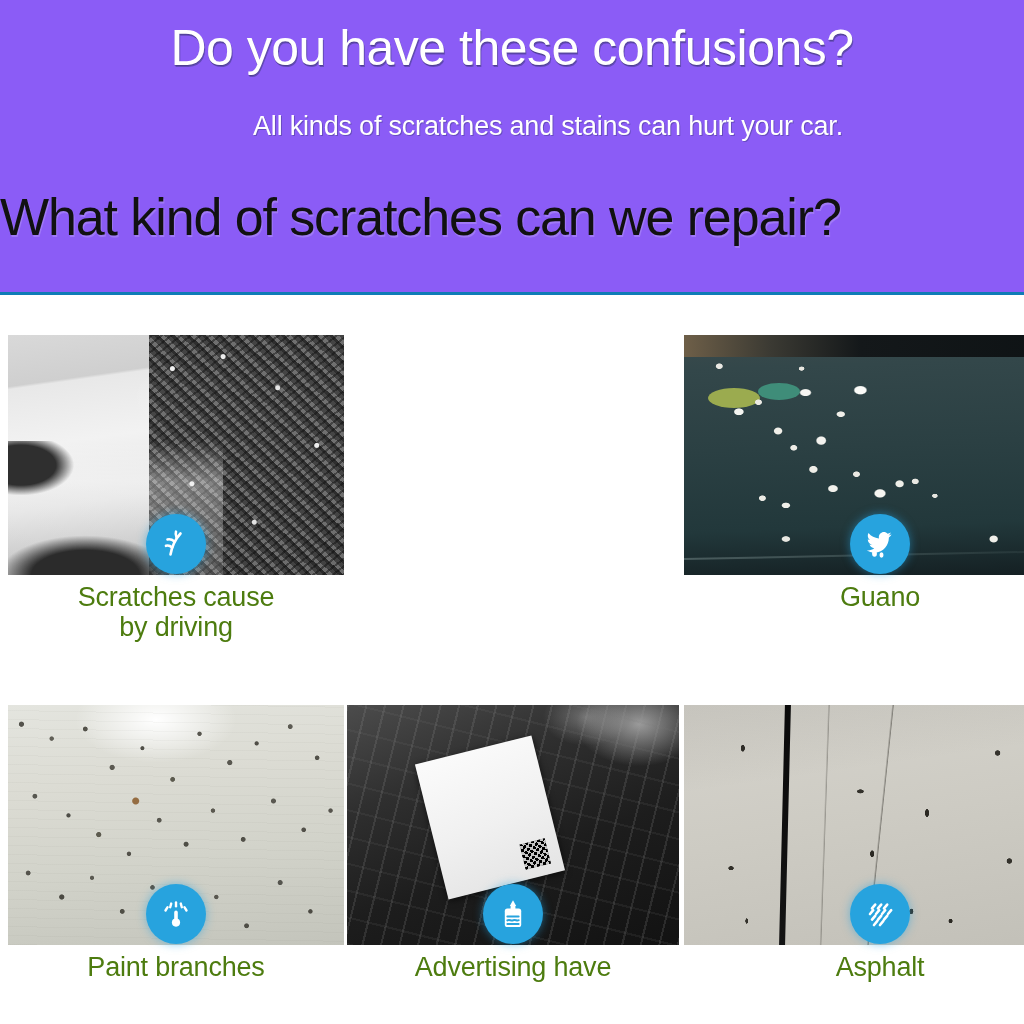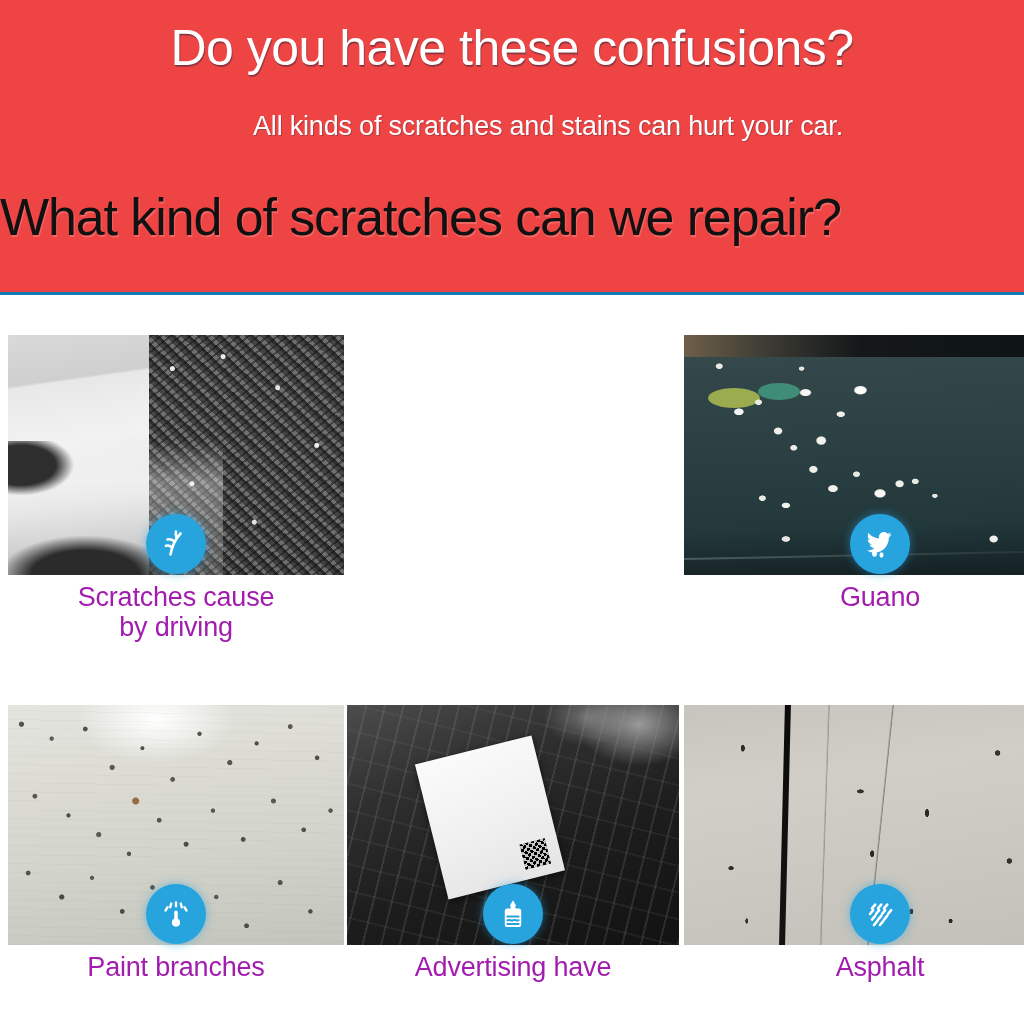--- a/index.html
+++ b/index.html
@@ -21,21 +21,21 @@
     background: #ffffff;
   }
 
   
   .header {
     position: absolute;
     left: 0;
     top: 0;
     width: 1024px;
     height: 294px;
-    background: #ef4444;
+    background: #8b5cf6;
     overflow: hidden;
   }
   .header-rule {
     position: absolute;
     left: 0;
     top: 292px;
     width: 1024px;
     height: 3px;
     background: #0f7cb5;
   }
@@ -411,21 +411,21 @@
 
   
   .caption {
     position: absolute;
     left: 0;
     top: 288px;
     width: 100%;
     text-align: center;
     font-size: 27px;
     line-height: 1.12;
-    color: #a21caf;
+    color: #4d7c0f;
     font-weight: 400;
     letter-spacing: -0.2px;
     text-shadow: 0.6px 0.6px 0 rgba(255,255,255,0.65);
   }
   .caption .l2 { display: block; }
 
   
   .footer-ghost {
     position: absolute;
     left: 0;

